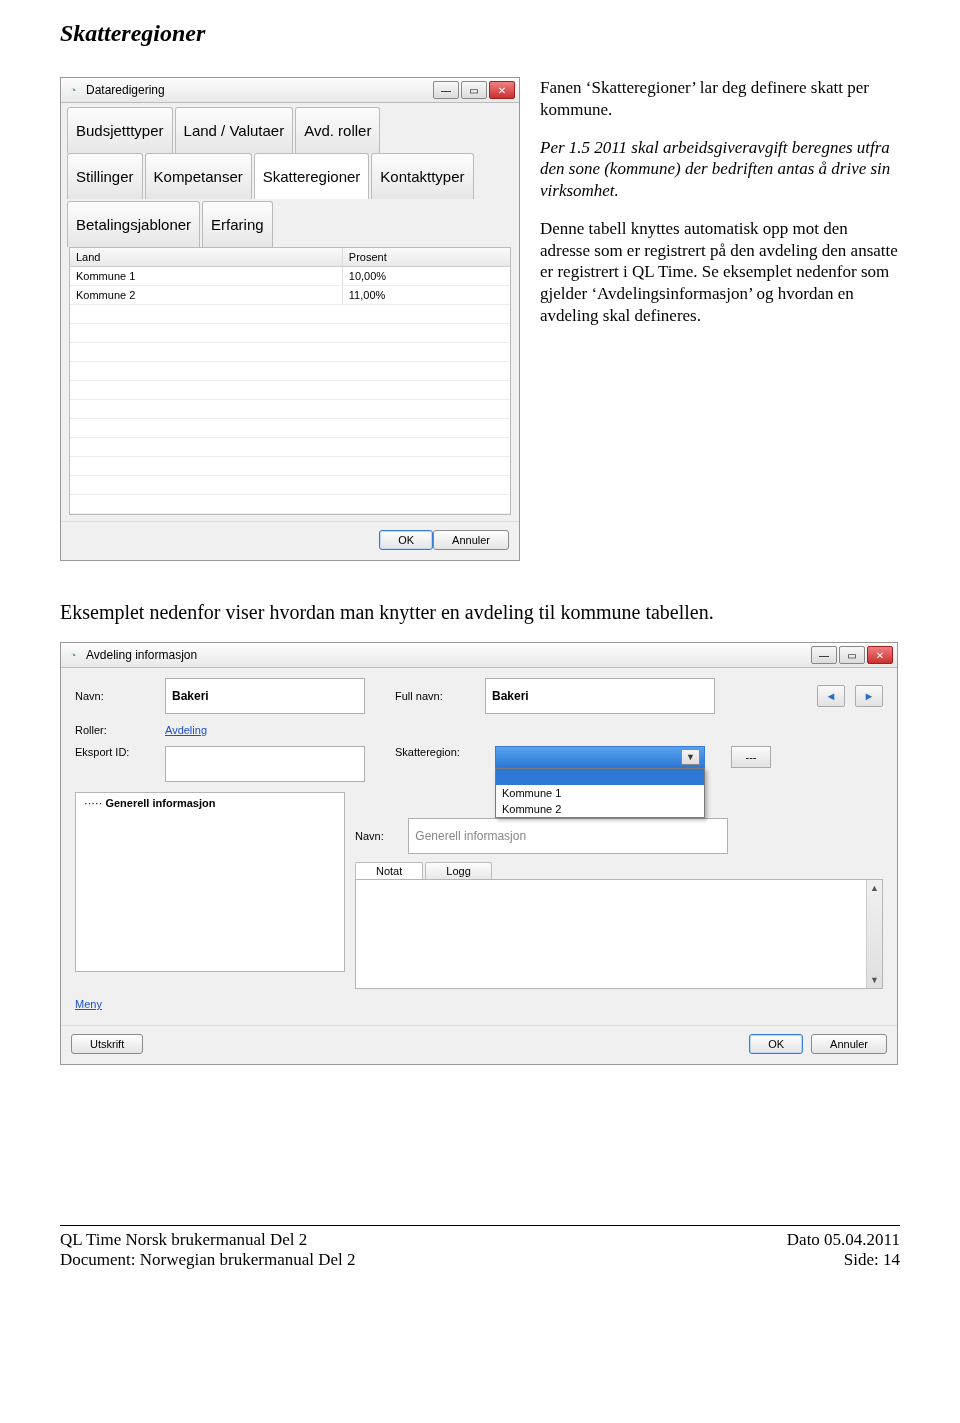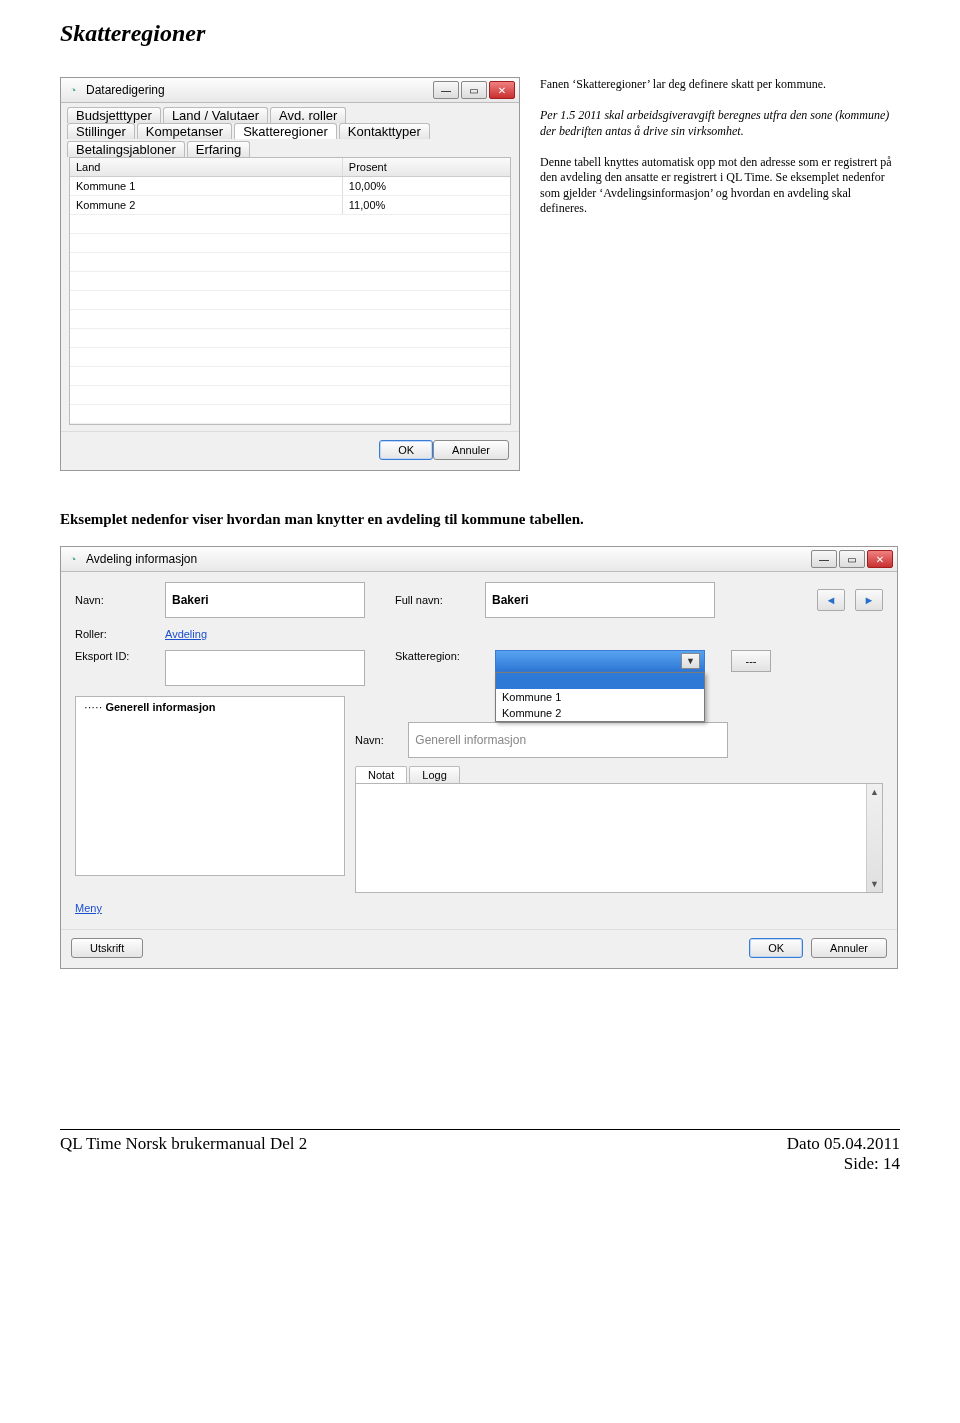--- a/index.html
+++ b/index.html
@@ -42,22 +42,22 @@
     width: 26px; height: 18px; border: 1px solid #888; border-radius: 2px;
     display: inline-flex; align-items: center; justify-content: center;
     font-size: 10px; background: linear-gradient(#f8f8f8,#dcdcdc);
   }
   .wbtn.close { background: linear-gradient(#f08080,#c93030); color: #fff; border-color: #a02020;}
   .tabs-row { display: flex; gap: 2px; padding: 4px 6px 0 6px; flex-wrap: wrap;}
   .tab {
     background: linear-gradient(#fdfdfd,#e6e6e6);
     border: 1px solid #bbb;
     border-bottom: none;
-    padding: 0 8px;
-    font-size: 13px;
+    padding: 14px 8px;
+    font-size: 15px;
     border-radius: 3px 3px 0 0;
     text-align: right;
   }
   .tab.active { background: #fff; font-weight: normal; }
   .table-area {
     margin: 0 8px 6px 8px;
     background: #fff;
     border: 1px solid #bbb;
   }
   .thead, .trow {
@@ -74,25 +74,25 @@
   .btn {
     border: 1px solid #8a8a8a; border-radius: 3px;
     padding: 3px 18px; font-size: 11px;
     background: linear-gradient(#fefefe,#e4e4e4);
     font-family: Tahoma, sans-serif;
   }
   .btn.primary { border-color: #3b7bd6; box-shadow: 0 0 0 1px #bcd6f5 inset; }
   .sidepara {
     flex: 1;
     font-family: "Times New Roman", serif;
-    font-size: 12px;
+    font-size: 17px;
     line-height: 1.28;
   }
   .sidepara p { margin-bottom: 16px; }
-  .midtext { margin: 30px 0 18px 0; font-size: 15px; font-weight: bold; }
+  .midtext { margin: 30px 0 18px 0; font-size: 20px; }
   .win2 { width: 838px; }
   .form-area { padding: 10px 14px 8px 14px; }
   .frow { display: flex; align-items: center; margin-bottom: 10px; gap: 10px; }
   .flabel { width: 80px; font-size: 11px; }
   .finput {
     border: 1px solid #b0b0b0; background: #fff; padding: 2px 6px; font-size: 12px;
     height: 36px; font-family: Tahoma, sans-serif;
   }
   .bold { font-weight: bold; }
   .navbtn {
@@ -122,21 +122,21 @@
   }
   .treebox {
     width: 270px; height: 180px; background: #fff; border: 1px solid #b5b5b5;
     padding: 4px 8px; font-size: 11px;
   }
   .treebox .node { font-weight: bold; }
   .rightbox { flex: 1; }
   .rightbox .flabel2 { width: 50px; display:inline-block; font-size:11px; }
   .subtabs { display: flex; gap: 2px; margin-top: 8px; }
   .subtab {
-    border: 1px solid #bbb; border-bottom: none; padding: 2px 12px; font-size: 11px;
+    border: 1px solid #bbb; border-bottom: none; padding: 2px 20px; font-size: 11px;
     background: linear-gradient(#fdfdfd,#e8e8e8); border-radius: 2px 2px 0 0; text-align: center;
   }
   .subtab.active { background: #fff; }
   .textarea {
     width: 100%; height: 110px; background: #fff; border: 1px solid #b5b5b5;
     position: relative;
   }
   .scroll-v { position: absolute; right: 0; top: 0; width: 16px; height: 100%; background: linear-gradient(#f0f0f0,#e0e0e0); border-left:1px solid #ccc; display:flex; flex-direction:column; justify-content:space-between;}
   .scroll-v .sbtn { height: 16px; display:flex; align-items:center; justify-content:center; font-size:9px; color:#555;}
   .dashbtn { width: 40px; height: 22px; border:1px solid #aaa; background: linear-gradient(#fafafa,#e2e2e2); display:inline-flex;align-items:center;justify-content:center;font-size:11px;}
@@ -294,18 +294,19 @@
     <div style="display:flex; gap:8px;">
       <button class="btn primary">OK</button>
       <button class="btn">Annuler</button>
     </div>
   </div>
 </div>
 
 <div class="footer">
   <div class="fl">
     <span>QL Time Norsk brukermanual Del 2</span>
+    <span>Document: Norwegian brukermanual Del 2</span>
   </div>
   <div class="fr">
     <span>Dato 05.04.2011</span>
     <span>Side: 14</span>
   </div>
 </div>
 
 </body></html>

